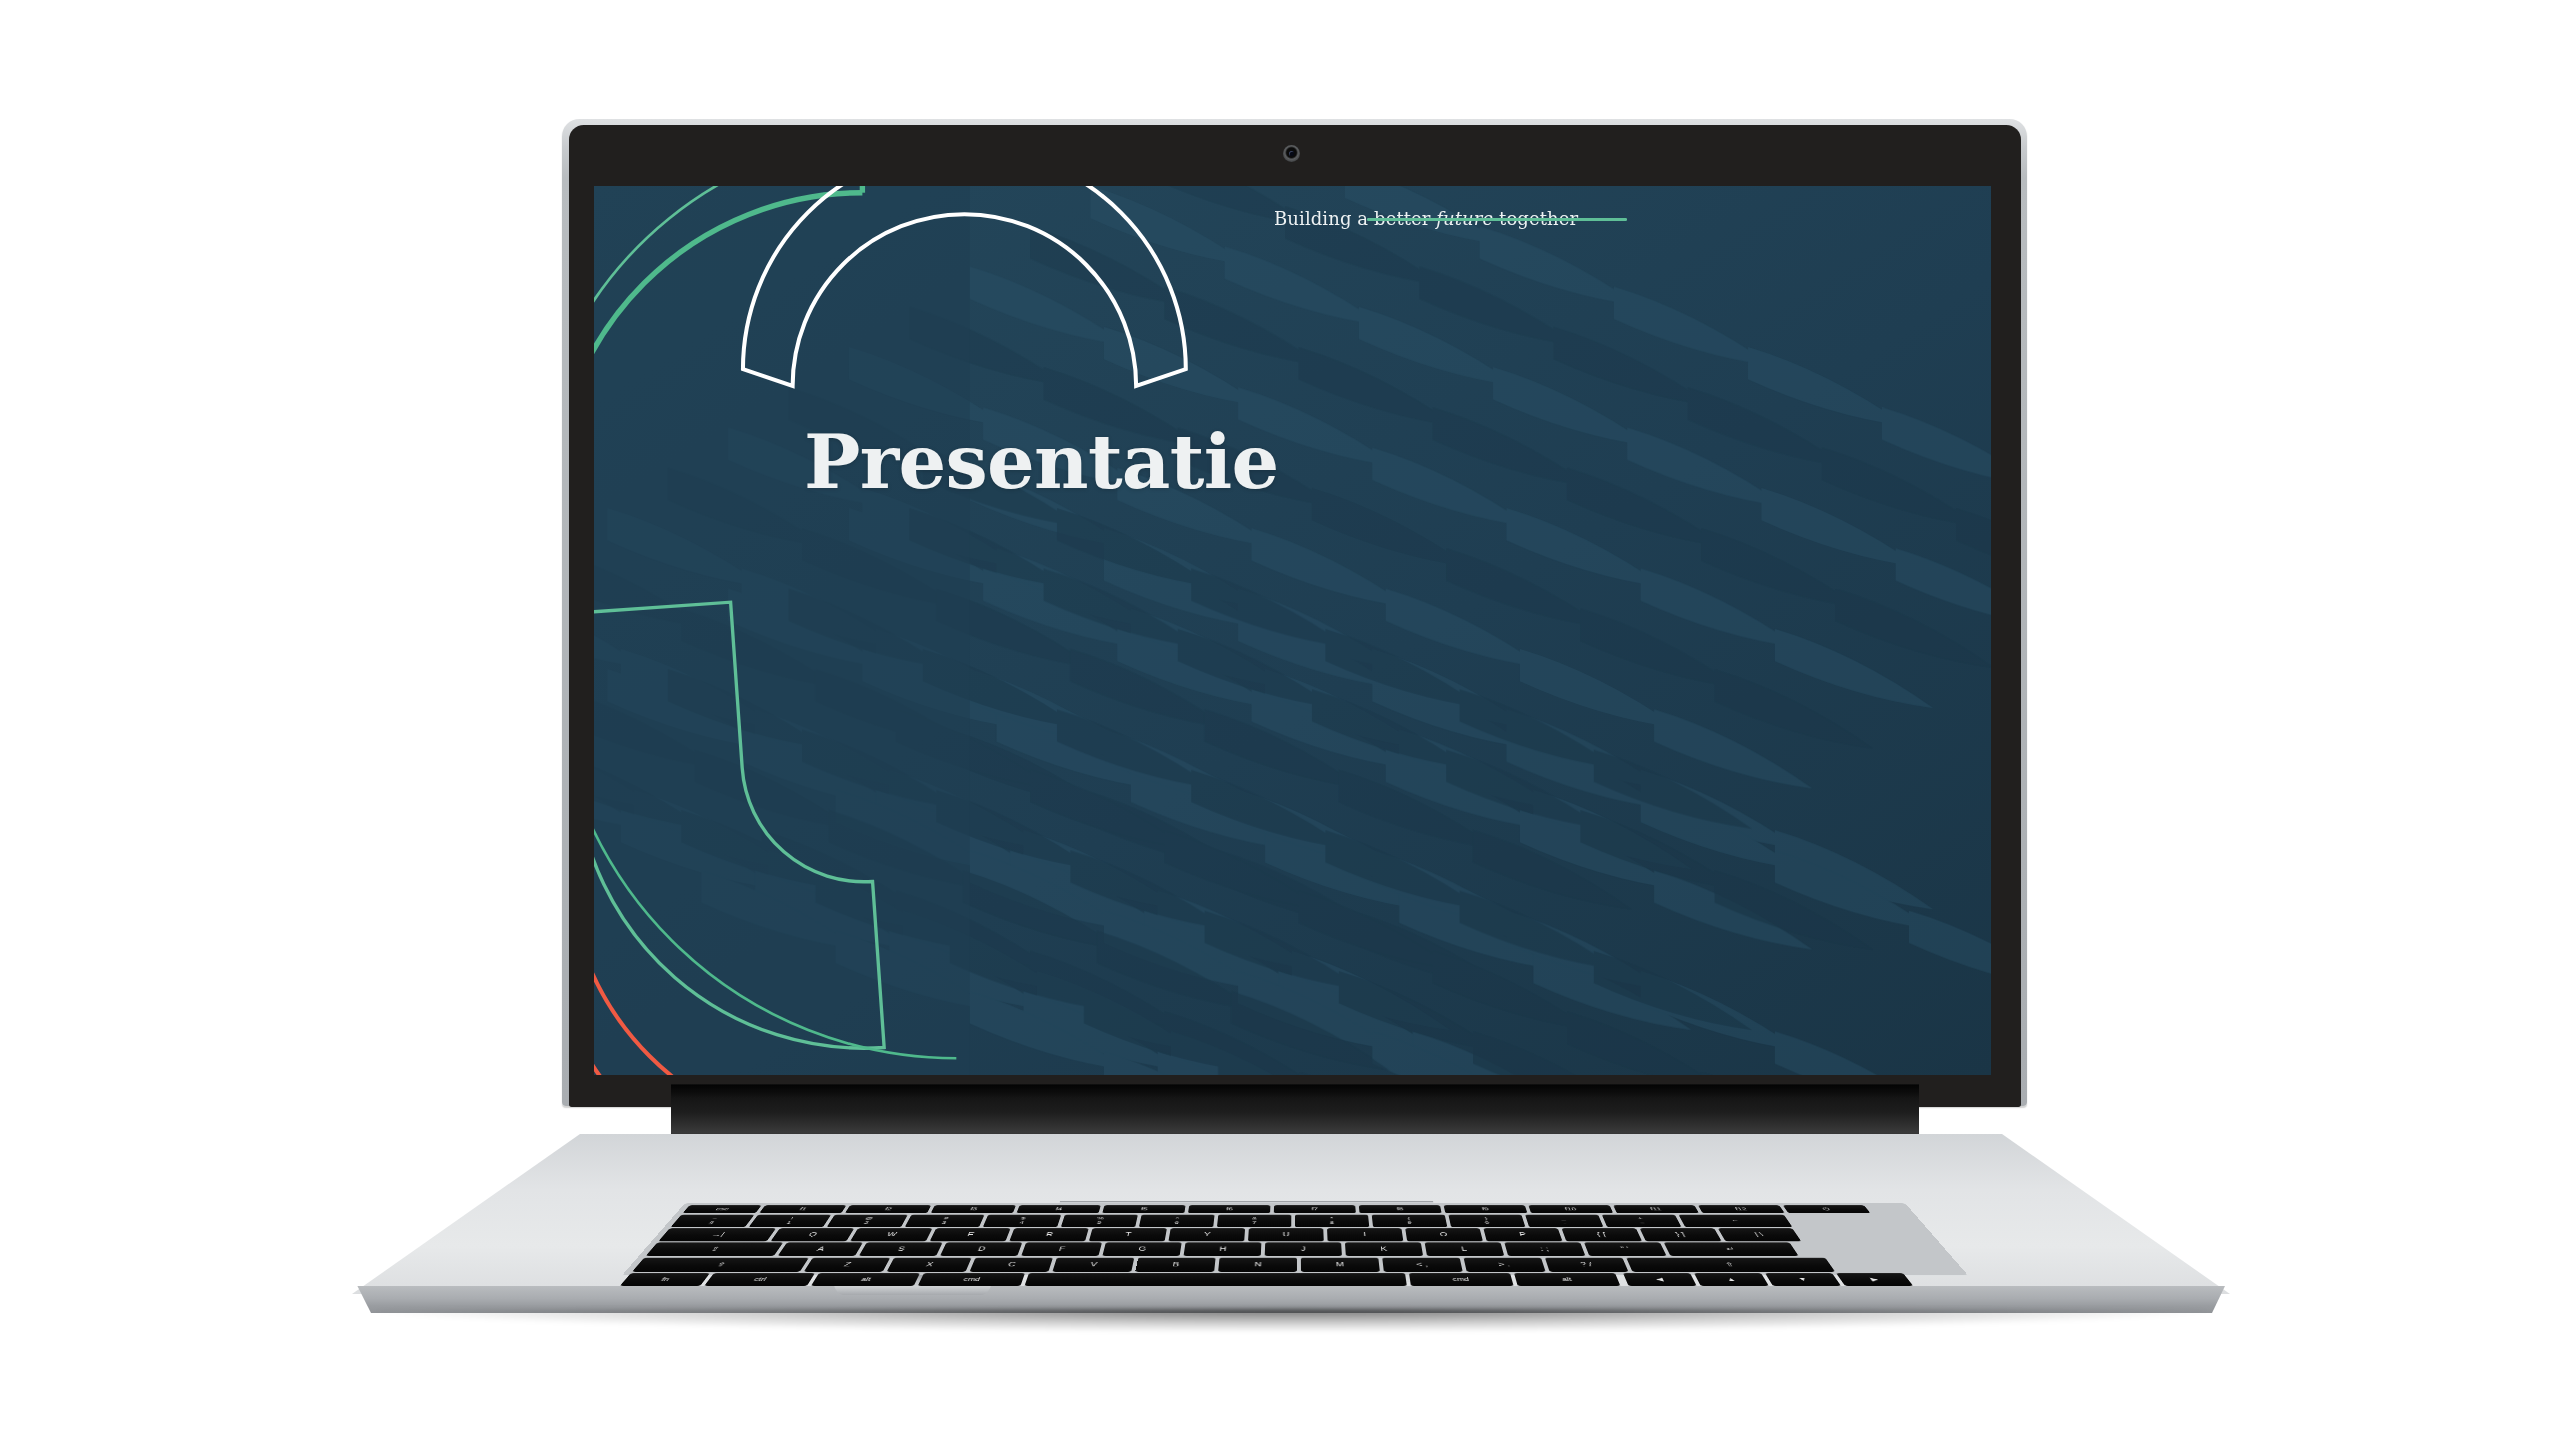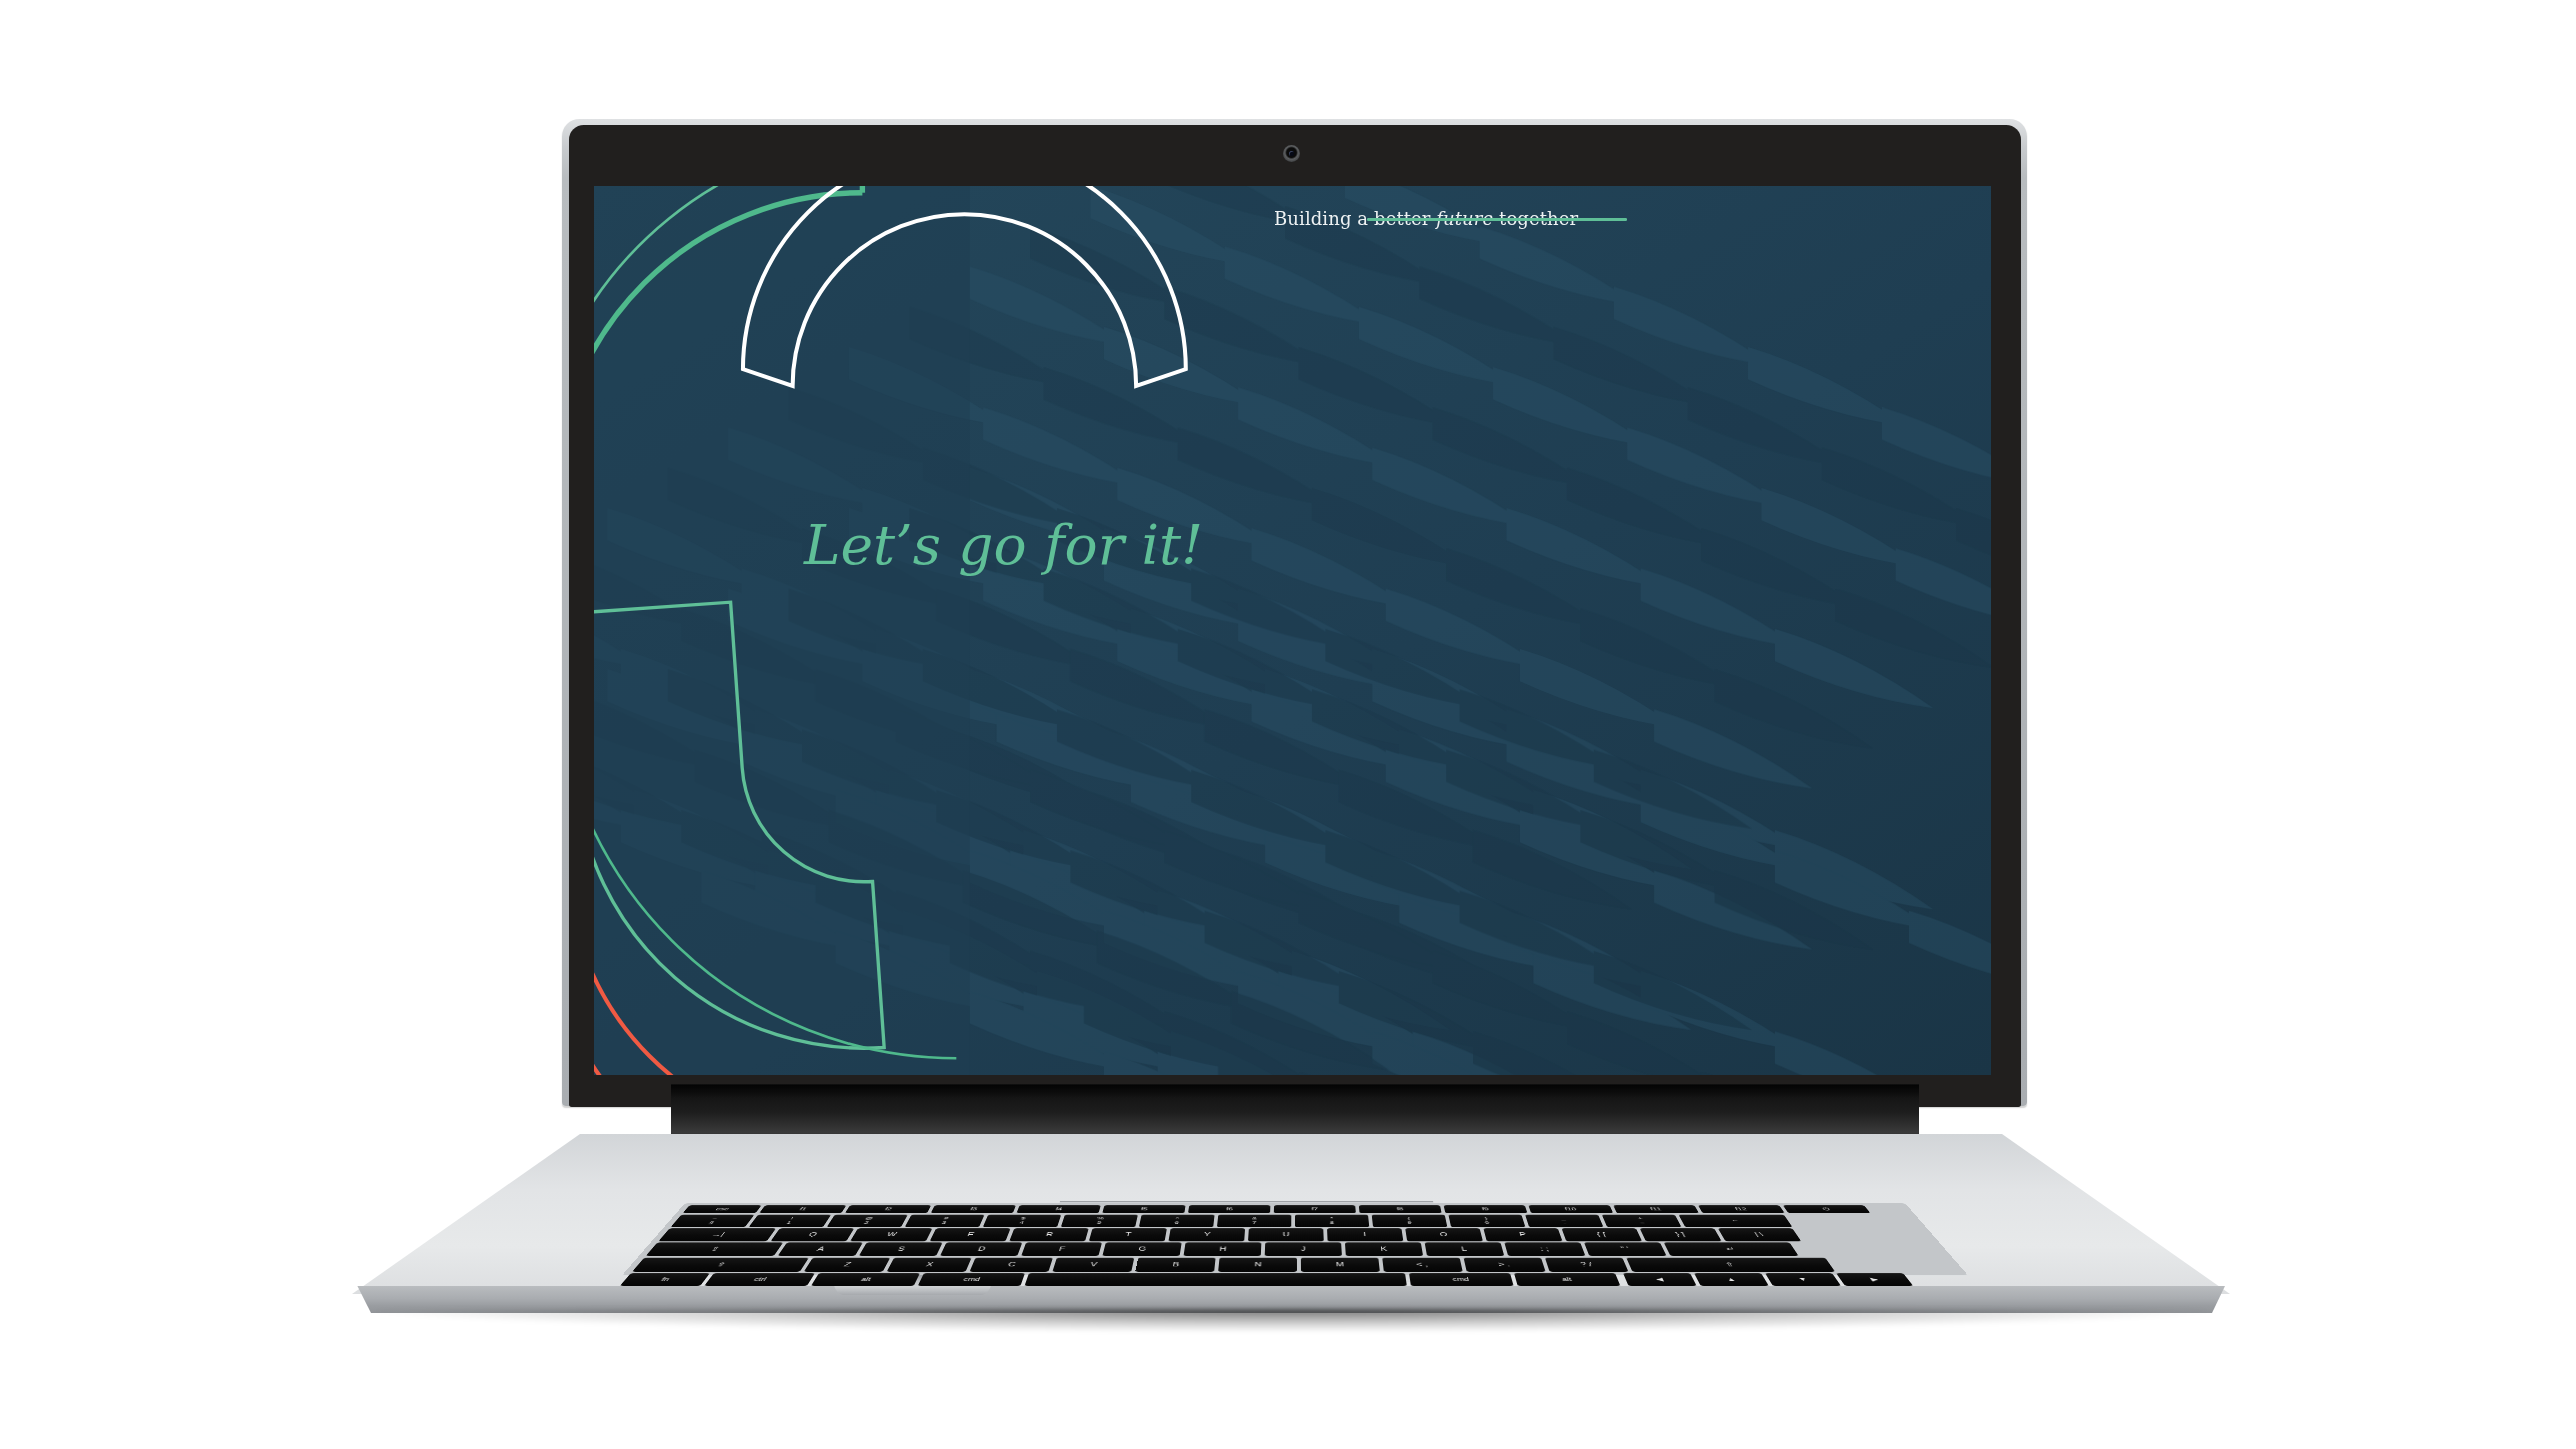--- a/index.html
+++ b/index.html
@@ -233,21 +233,21 @@
 
           <path d="M -60 700 A 600 600 0 0 0 540 1300" fill="none" stroke="#4fb98c" stroke-width="4"></path>
 
           <path d="M -40 1000 A 420 420 0 0 0 380 1420" fill="none" stroke="#f05a43" stroke-width="6"></path>
           <path d="M -40 1178 A 250 250 0 0 0 210 1428" fill="none" stroke="#f05a43" stroke-width="6"></path>
         </svg>
 
         <div class="tagline"><span>Building a better </span><i>future</i><span> together</span></div>
         <div class="tagrule"></div>
 
-        <div class="subtitle">Let’s go for it!</div>
+        <div class="title">Presentatie</div>
 
 
       </div>
     </div>
 
     <div class="neck"></div>
     <div class="neck-shadow"></div>
 
     <div class="base">
       <div class="base-top"></div>

